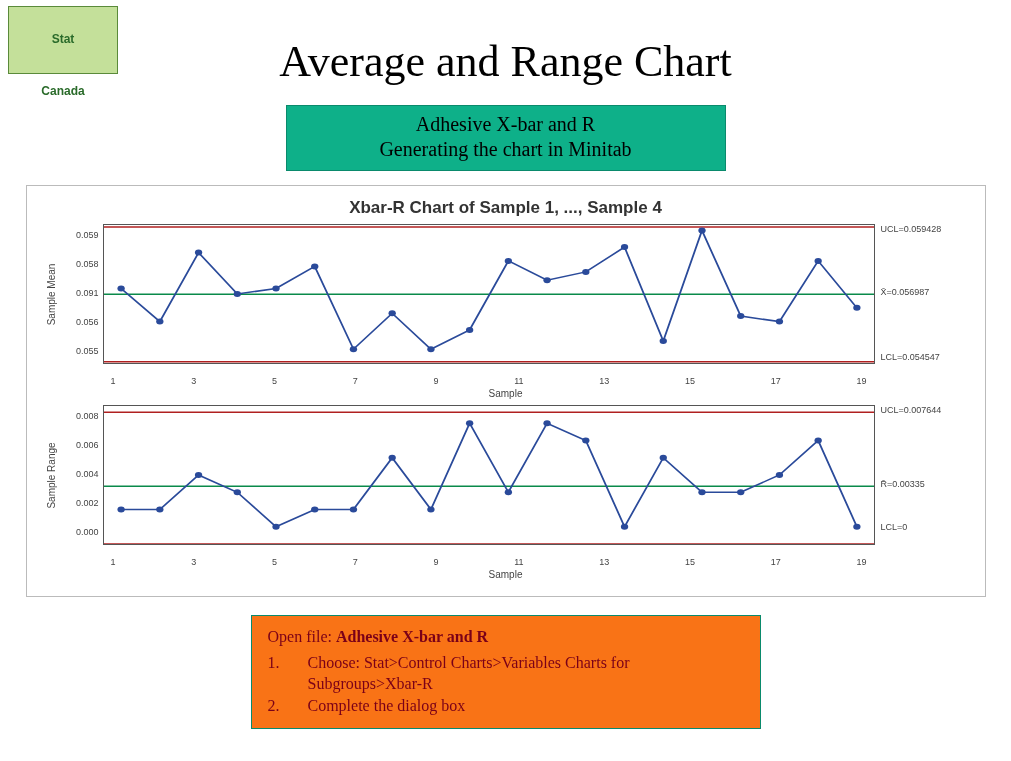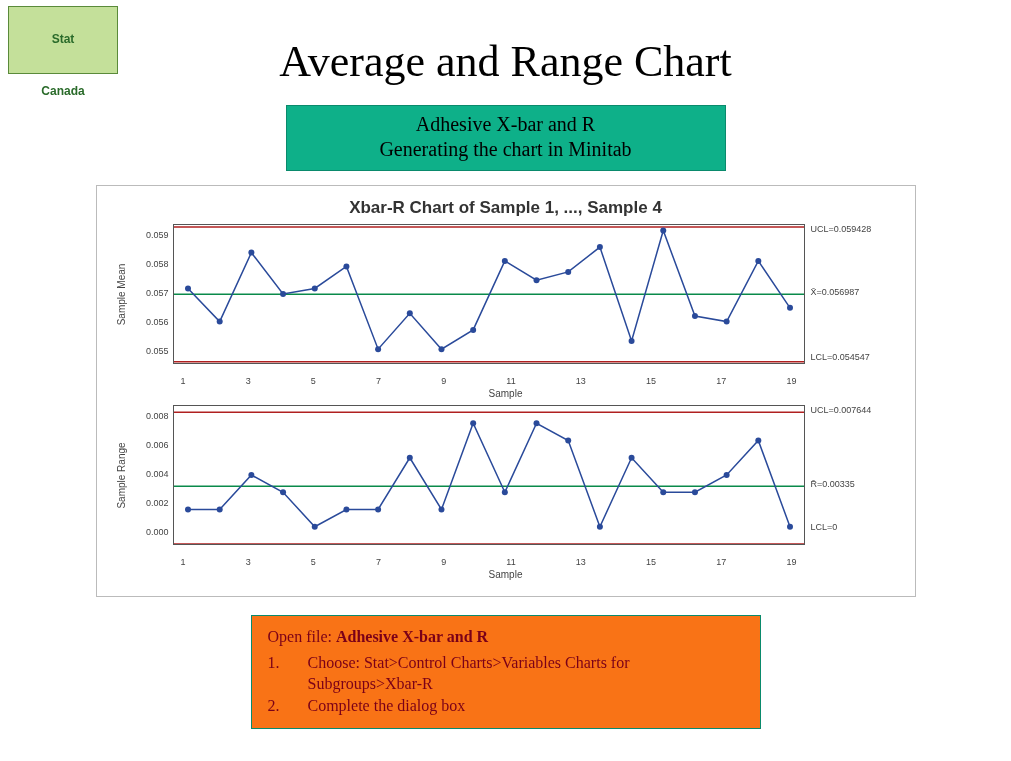--- a/index.html
+++ b/index.html
@@ -44,21 +44,21 @@
     background: #0eb089;
     border: 1px solid #0a8a6c;
     text-align: center;
     padding: 6px 10px 8px 10px;
     font-size: 20px;
     color: #000;
     line-height: 1.25;
   }
   .chart-card {
     margin: 0 auto;
-    width: 820px;
+    width: 960px;
     border: 1px solid #bbb;
     background: #fff;
     padding: 8px 14px 10px 14px;
     font-family: Verdana, Arial, sans-serif;
   }
   .chart-card-title {
     text-align: center;
     font-size: 17px;
     font-weight: bold;
     color: #333;
@@ -161,21 +161,21 @@
 <div class="chart-card">
   <div class="chart-card-title">Xbar-R Chart of Sample 1, ..., Sample 4</div>
 
   <div class="panel">
     <div class="ylab-wrap">
         <div class="ylab">Sample Mean</div>
       </div>
     <div class="yaxis" id="yaxis-0" style="height: 138px;">
         <span>0.059</span>
         <span>0.058</span>
-        <span>0.057</span>
+        <span>0.091</span>
         <span>0.056</span>
         <span>0.055</span>
       </div>
     <div class="plot" id="plot-0">
         <svg class="plot-svg" viewBox="0 0 630 138" preserveAspectRatio="none">
           <line x1="0" x2="630" y1="1.9871999999998877" y2="1.9871999999998877" class="line-ucl"></line>
           <line x1="0" x2="630" y1="69.35879999999989" y2="69.35879999999989" class="line-center"></line>
           <line x1="0" x2="630" y1="136.70280000000005" y2="136.70280000000005" class="line-lcl"></line>
           <path d="M14 63.47999999999993 L45.68421052631579 96.59999999999994 L77.36842105263158 27.599999999999838 L109.05263157894737 68.99999999999991 L140.73684210526315 63.47999999999993 L172.42105263157893 41.399999999999864 L204.10526315789474 124.19999999999997 L235.78947368421052 88.3199999999999 L267.4736842105263 124.19999999999997 L299.1578947368421 104.88 L330.84210526315786 35.879999999999896 L362.5263157894737 55.199999999999875 L394.2105263157895 46.92000000000003 L425.89473684210526 22.079999999999885 L457.57894736842104 115.91999999999993 L489.2631578947368 5.519999999999982 L520.9473684210526 91.07999999999998 L552.6315789473684 96.59999999999994 L584.3157894736842 35.879999999999896 L616 82.79999999999993 " class="series-line"></path>
           <circle cx="14" cy="63.47999999999993" r="3" class="series-pt"></circle>

